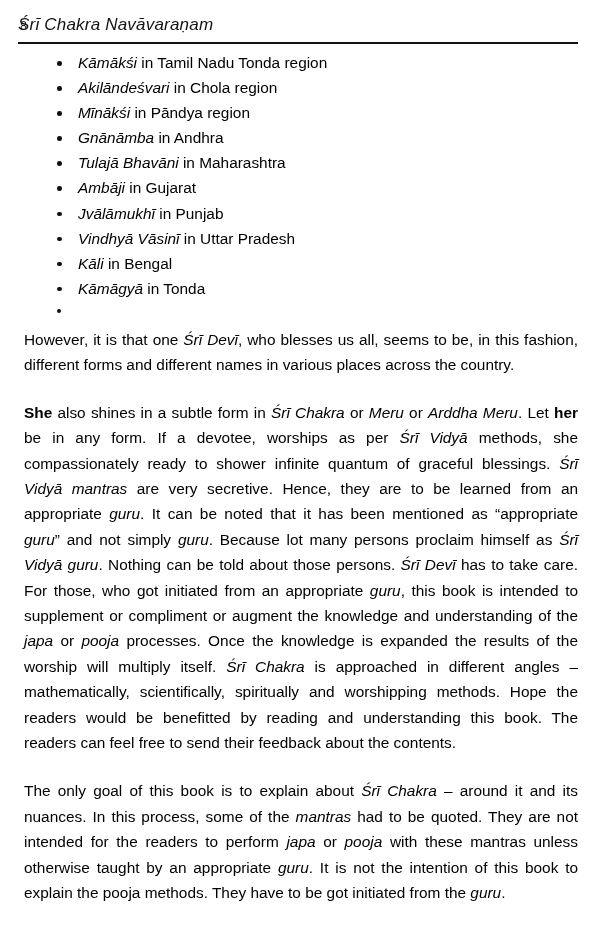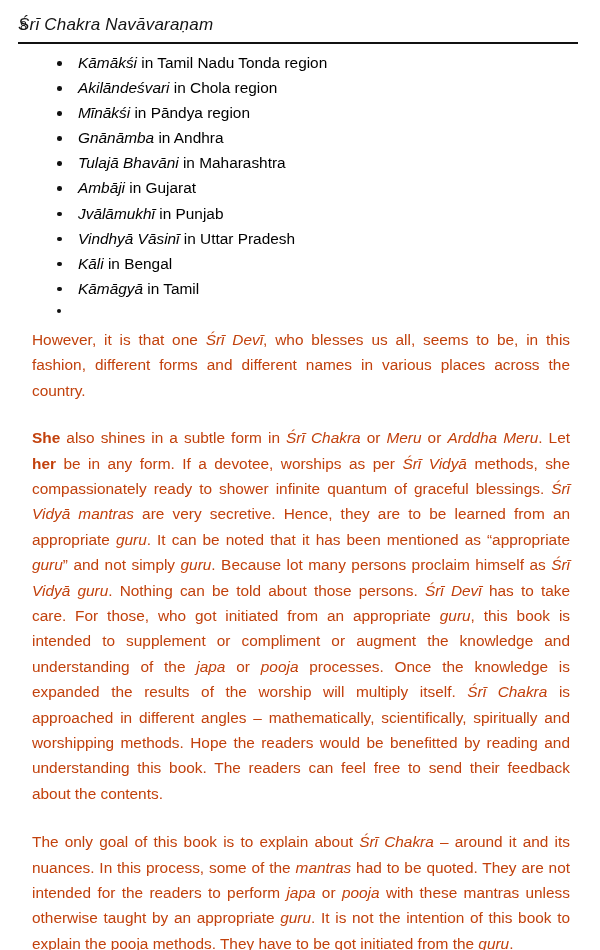--- a/index.html
+++ b/index.html
@@ -98,26 +98,26 @@
     top: 8px;
     width: 4px;
     height: 4px;
   }
   .deity-name {
     font-style: italic;
   }
 
   
   p.body-para {
-    margin: 8px;
+    margin: 0;
     text-align: justify;
     text-justify: inter-word;
     font-size: 15.4px;
     line-height: 25.4px;
-    color: #c2410c;
+    color: #000000;
   }
   p.para-intro { margin-top: 6px; }
   p.para-she   { margin-top: 22px; }
   p.para-goal  { margin-top: 23px; }
 
   i { font-style: italic; }
   b { font-weight: bold; }
 </style>
 </head>
 <body>
@@ -135,21 +135,21 @@
     <ul class="deity-list">
       <li><span class="deity-name">Kāmākśi</span><span> in Tamil Nadu Tonda region</span></li>
       <li><span class="deity-name">Akilāndeśvari</span><span> in Chola region</span></li>
       <li><span class="deity-name">Mīnākśi</span><span> in Pāndya region</span></li>
       <li><span class="deity-name">Gnānāmba</span><span> in Andhra</span></li>
       <li><span class="deity-name">Tulajā Bhavāni</span><span> in Maharashtra</span></li>
       <li><span class="deity-name">Ambāji</span><span> in Gujarat</span></li>
       <li><span class="deity-name">Jvālāmukhī</span><span> in Punjab</span></li>
       <li><span class="deity-name">Vindhyā Vāsinī</span><span> in Uttar Pradesh</span></li>
       <li><span class="deity-name">Kāli</span><span> in Bengal</span></li>
-      <li><span class="deity-name">Kāmāgyā</span><span> in Tamil</span></li>
+      <li><span class="deity-name">Kāmāgyā</span><span> in Tonda</span></li>
       <li class="empty-bullet"><span class="deity-name"></span><span></span></li>
     </ul>
 
     <p class="body-para para-intro"><span>However, it is that one </span><i>Śrī Devī</i><span>, who blesses us all, seems to be, in this fashion, different forms and different names in various places across the country.</span></p>
 
     <p class="body-para para-she"><b>She</b><span> also shines in a subtle form in </span><i>Śrī Chakra</i><span> or </span><i>Meru</i><span> or </span><i>Arddha Meru</i><span>. Let </span><b>her</b><span> be in any form. If a devotee, worships as per </span><i>Śrī Vidyā</i><span> methods, she compassionately ready to shower infinite quantum of graceful blessings. </span><i>Śrī Vidyā mantras</i><span> are very secretive. Hence, they are to be learned from an appropriate </span><i>guru</i><span>. It can be noted that it has been mentioned as “appropriate </span><i>guru</i><span>” and not simply </span><i>guru</i><span>. Because lot many persons proclaim himself as </span><i>Śrī Vidyā guru</i><span>. Nothing can be told about those persons. </span><i>Śrī Devī</i><span> has to take care. For those, who got initiated from an appropriate </span><i>guru</i><span>, this book is intended to supplement or compliment or augment the knowledge and understanding of the </span><i>japa</i><span> or </span><i>pooja</i><span> processes. Once the knowledge is expanded the results of the worship will multiply itself. </span><i>Śrī Chakra</i><span> is approached in different angles – mathematically, scientifically, spiritually and worshipping methods. Hope the readers would be benefitted by reading and understanding this book. The readers can feel free to send their feedback about the contents.</span></p>
 
     <p class="body-para para-goal"><span>The only goal of this book is to explain about </span><i>Śrī Chakra</i><span> – around it and its nuances. In this process, some of the </span><i>mantras</i><span> had to be quoted. They are not intended for the readers to perform </span><i>japa</i><span> or </span><i>pooja</i><span> with these mantras unless otherwise taught by an appropriate </span><i>guru</i><span>. It is not the intention of this book to explain the pooja methods. They have to be got initiated from the </span><i>guru</i><span>.</span></p>
 
   </div>

